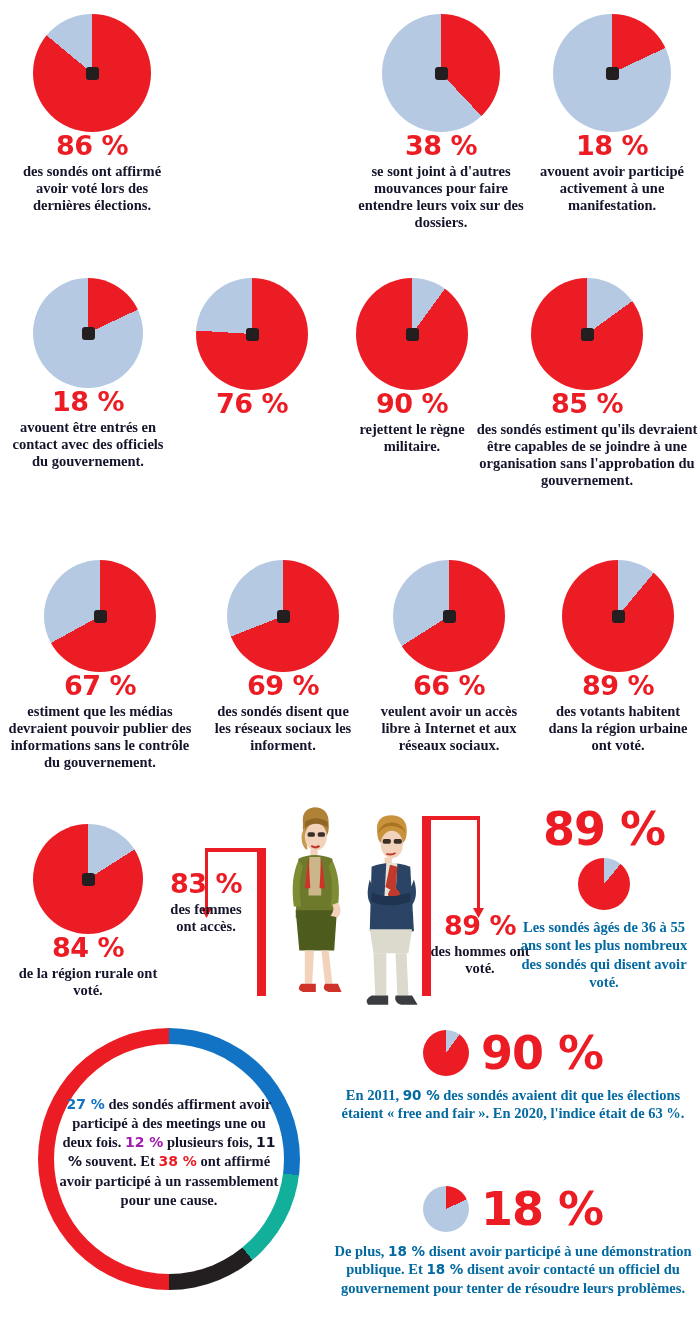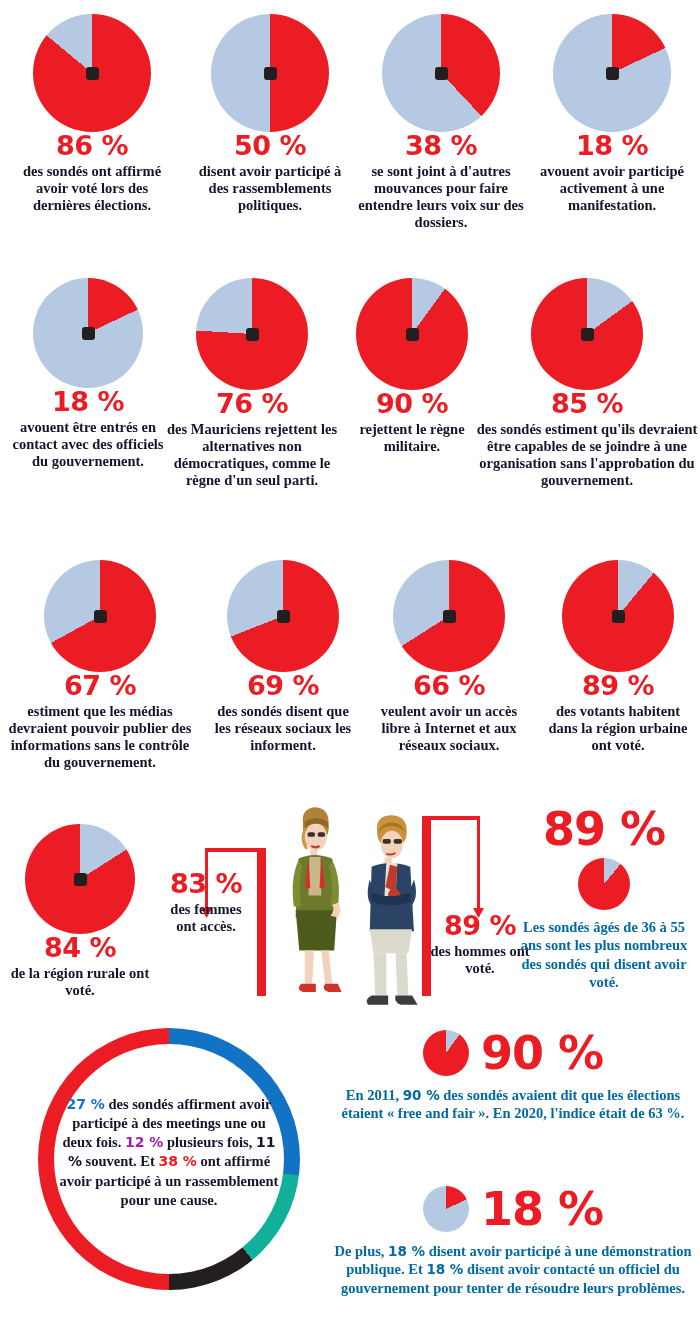--- a/index.html
+++ b/index.html
@@ -67,27 +67,20 @@
 <div class="stage">
 
   <div class="cell" style="left:8px;top:14px;width:168px;">
     <div class="pie" style="width:118px;height:118px;margin:0 auto;background:conic-gradient(#ec1c24 0deg 309.6deg, #b6c9e2 309.6deg 360deg);">
       <span class="hub"></span>
     </div>
     <div class="pct s1">86 %</div>
     <div class="desc">des sondés ont affirmé avoir voté lors des dernières élections.</div>
   </div>
 
-  <div class="cell" style="left:190px;top:14px;width:160px;">
-    <div class="pie" style="width:118px;height:118px;margin:0 auto;background:conic-gradient(#ec1c24 0deg 180deg, #b6c9e2 180deg 360deg);">
-      <span class="hub"></span>
-    </div>
-    <div class="pct s1">50 %</div>
-    <div class="desc">disent avoir participé à des rassemblements politiques.</div>
-  </div>
 
   <div class="cell" style="left:357px;top:14px;width:168px;">
     <div class="pie" style="width:118px;height:118px;margin:0 auto;background:conic-gradient(#ec1c24 0deg 136.8deg, #b6c9e2 136.8deg 360deg);">
       <span class="hub"></span>
     </div>
     <div class="pct s1">38 %</div>
     <div class="desc">se sont joint à d'autres mouvances pour faire entendre leurs voix sur des dossiers.</div>
   </div>
 
   <div class="cell" style="left:532px;top:14px;width:160px;">
@@ -104,21 +97,20 @@
     </div>
     <div class="pct s1">18 %</div>
     <div class="desc">avouent être entrés en contact avec des officiels du gouvernement.</div>
   </div>
 
   <div class="cell" style="left:162px;top:278px;width:180px;">
     <div class="pie" style="width:112px;height:112px;margin:0 auto;background:conic-gradient(#ec1c24 0deg 273.6deg, #b6c9e2 273.6deg 360deg);">
       <span class="hub"></span>
     </div>
     <div class="pct s1">76 %</div>
-    <div class="desc">des Mauriciens rejettent les alternatives non démocratiques, comme le règne d'un seul parti.</div>
   </div>
 
   <div class="cell" style="left:348px;top:278px;width:128px;">
     <div class="pie" style="width:112px;height:112px;margin:0 auto;background:conic-gradient(#b6c9e2 0deg 36deg, #ec1c24 36deg 360deg);">
       <span class="hub"></span>
     </div>
     <div class="pct s1">90 %</div>
     <div class="desc">rejettent le règne militaire.</div>
   </div>
 
@@ -155,21 +147,21 @@
   </div>
 
   <div class="cell" style="left:540px;top:560px;width:156px;">
     <div class="pie" style="width:112px;height:112px;margin:0 auto;background:conic-gradient(#b6c9e2 0deg 39.6deg, #ec1c24 39.6deg 360deg);">
       <span class="hub"></span>
     </div>
     <div class="pct s1">89 %</div>
     <div class="desc">des votants habitent dans la région urbaine ont voté.</div>
   </div>
 
-  <div class="cell" style="left:0px;top:824px;width:160px;">
+  <div class="cell" style="left:8px;top:824px;width:160px;">
     <div class="pie" style="width:110px;height:110px;margin:0 auto;background:conic-gradient(#b6c9e2 0deg 57.6deg, #ec1c24 57.6deg 360deg);">
       <span class="hub"></span>
     </div>
     <div class="pct s1">84 %</div>
     <div class="desc">de la région rurale ont voté.</div>
   </div>
 
   <div class="bracket" style="left:205px;top:848px;width:60px;height:148px;">
     <span class="stem" style="left:52px;top:0;width:9px;height:148px;"></span>
     <span class="stem" style="left:0px;top:0;width:56px;height:4px;"></span>

